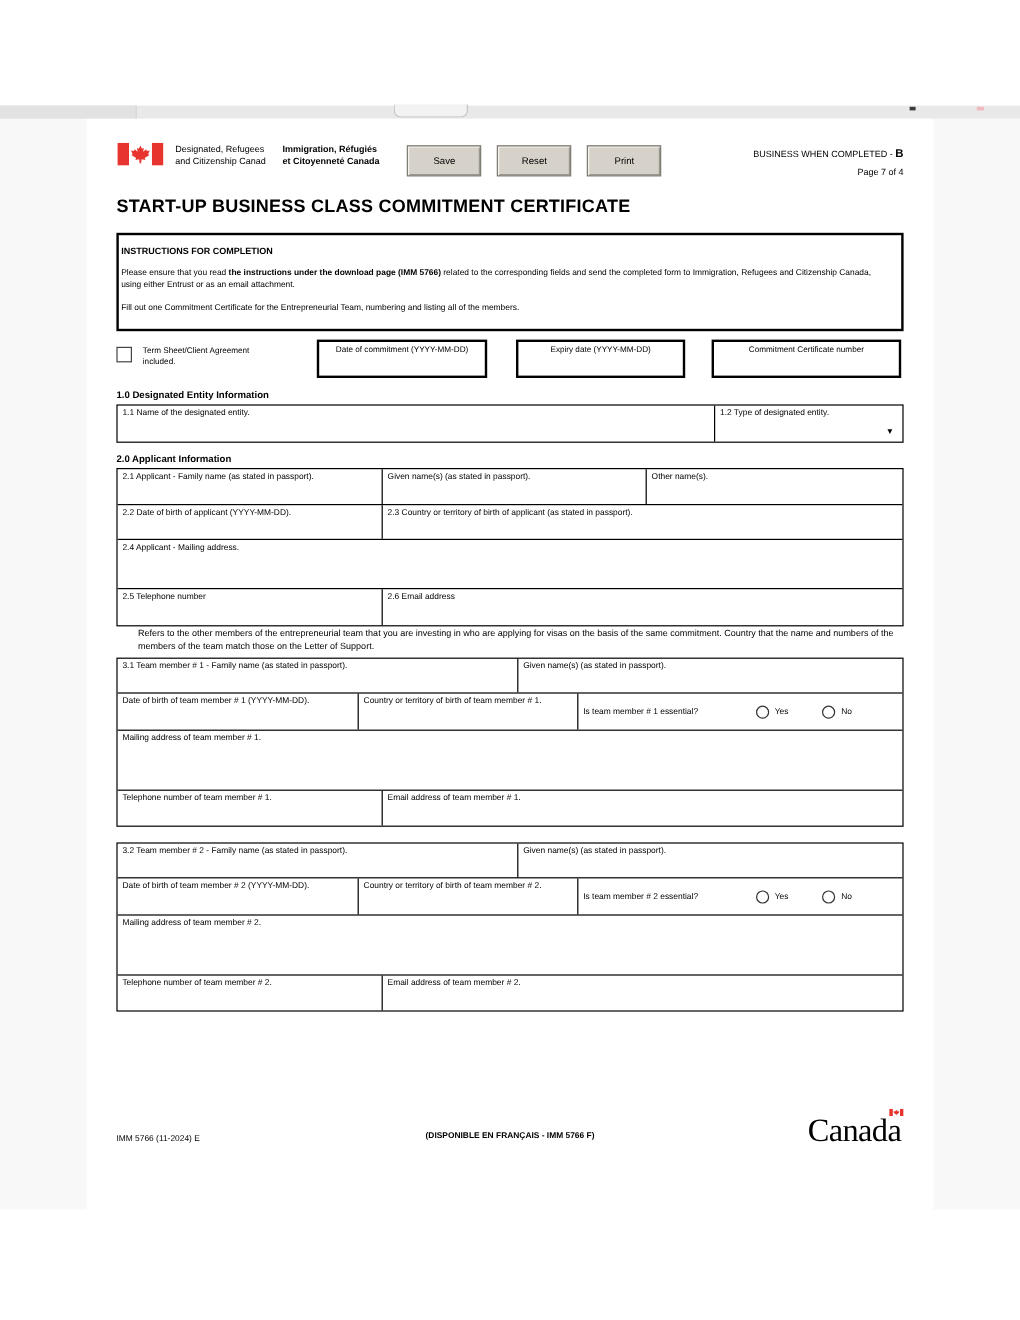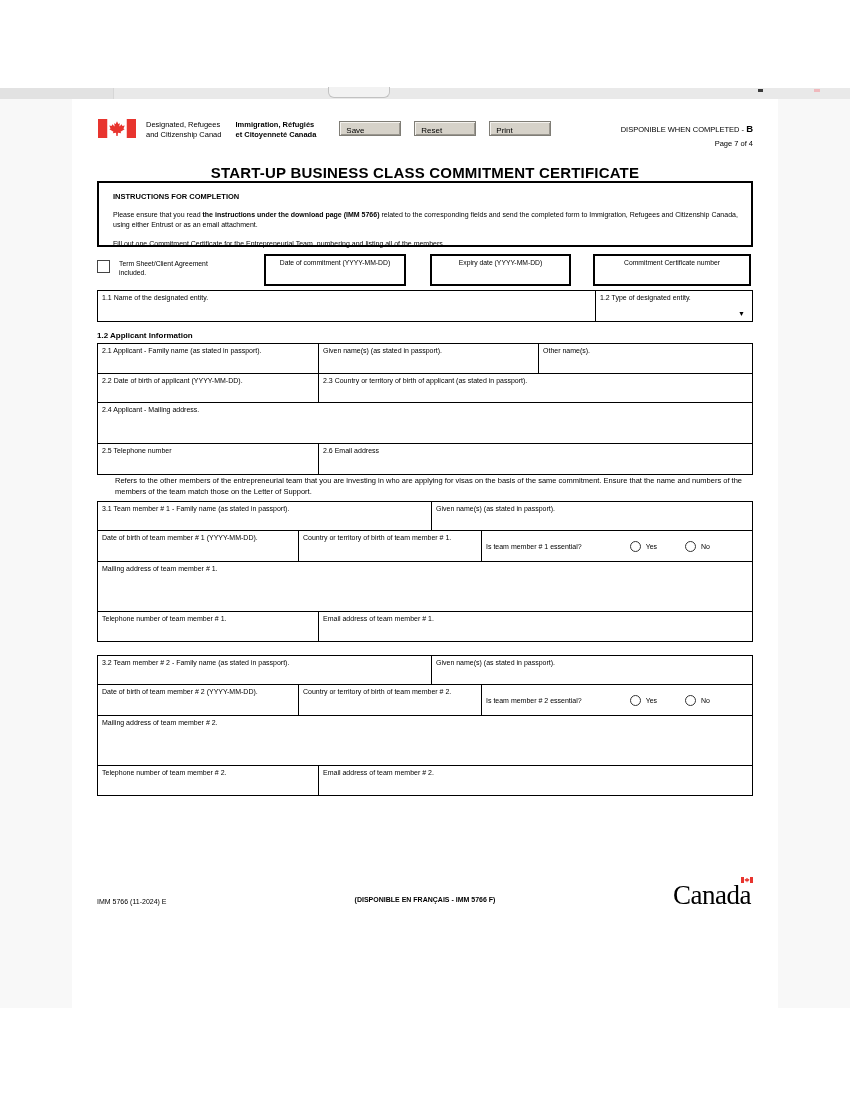--- a/index.html
+++ b/index.html
@@ -18,32 +18,32 @@
   .viewer { position:absolute; top:99px; left:0; width:850px; height:909px; background:#f8f8f8; }
   .page { position:absolute; left:72px; top:0; width:706px; height:909px; background:#fff;
           box-sizing:border-box; padding:18px 25px 0 25px; }
 
   
   .hdr { display:flex; align-items:flex-start; height:30px; }
   .flag-svg { width:40px; height:19px; display:block; margin-top:2px; }
   .dept { font-size:7.5px; line-height:1.35; margin-left:9px; margin-top:3px; white-space:nowrap; }
   .dept.fr { margin-left:14px;font-weight:bold; }
   .btn-group { display:flex; gap:13px; margin-left:23px; margin-top:4px; }
-  .pdf-btn { width:62px; height:15px; background:#d6d2c9; border:1px solid #7f7d76;
+  .pdf-btn { width:62px; height:26px; background:#d6d2c9; border:1px solid #7f7d76;
              box-shadow: inset 1px 1px 0 #f4f2ee, inset -1px -1px 0 #9a978f;
-             font-size:8px; font-family:"Liberation Sans",sans-serif; text-align:left; line-height:15px; cursor:pointer; }
+             font-size:8px; font-family:"Liberation Sans",sans-serif; text-align:center; line-height:15px; cursor:pointer; }
   .hdr-right { margin-left:auto; text-align:right; font-size:7.5px; margin-top:6px; }
   .prot-level { font-weight:bold; font-size:9.5px; }
   .page-ind { margin-top:5px; }
 
   
-  .title { text-align:center; font-size:15px; font-weight:bold; margin-top:17px; letter-spacing:.2px; }
-
-  
-  .instr { border:2px solid #000; box-sizing:border-box; height:66px; padding:9px 10px 0 14px; }
+  .title { font-size:15px; font-weight:bold; margin-top:17px; letter-spacing:.2px; }
+
+  
+  .instr { margin-top:13px; border:2px solid #000; box-sizing:border-box; height:82px; padding:9px 10px 0 2px; }
   .instr-h { font-size:7.5px; font-weight:bold; }
   .instr p { font-size:7px; line-height:1.45; margin:9px 0 0 0; }
 
   .ident-note { margin-top:7px; font-size:7.5px; font-weight:bold; }
   .ident-note i { font-style:italic; }
 
   
   .cert-row { display:flex; margin-top:7px; height:33px; }
   .chk { width:11px; height:11px; border:1px solid #444; background:#fff; margin-top:6px; flex:none; cursor:pointer; }
   .ts-label { width:92px; margin-left:9px; margin-top:5px; font-size:6.8px; line-height:1.35; }
@@ -120,21 +120,21 @@
         <div class="dept fr">
           <div>Immigration, Réfugiés</div>
           <div>et Citoyenneté Canada</div>
         </div>
         <div class="btn-group">
           <button class="pdf-btn">Save</button>
           <button class="pdf-btn">Reset</button>
           <button class="pdf-btn">Print</button>
         </div>
         <div class="hdr-right">
-          <div><span>DISPONIBLE WHEN COMPLETED - </span><span class="prot-level">B</span></div>
+          <div><span>BUSINESS WHEN COMPLETED - </span><span class="prot-level">B</span></div>
           <div class="page-ind">Page 7 of 4</div>
         </div>
       </div>
 
       <div class="title">START-UP BUSINESS CLASS COMMITMENT CERTIFICATE</div>
 
       <div class="instr">
         <div class="instr-h">INSTRUCTIONS FOR COMPLETION</div>
         <p><span>Please ensure that you read </span><b>the instructions under the download page (IMM 5766)</b><span> related to the corresponding fields and send the completed form to Immigration, Refugees and Citizenship Canada, using either Entrust or as an email attachment.</span></p>
         <p>Fill out one Commitment Certificate for the Entrepreneurial Team, numbering and listing all of the members.</p>
@@ -142,51 +142,52 @@
 
 
       <div class="cert-row">
         <div class="chk"></div>
         <div class="ts-label">Term Sheet/Client Agreement included.</div>
         <div class="thickbox tb1">Date of commitment (YYYY-MM-DD)</div>
         <div class="thickbox tb2">Expiry date (YYYY-MM-DD)</div>
         <div class="thickbox tb3">Commitment Certificate number</div>
       </div>
 
+      <div class="sec-h">1.0 Designated Entity Information</div>
       <div class="tbl t1">
         <div class="trow">
           <div class="cell c-11"><span>1.1 Name of the designated entity.</span></div>
           <div class="cell c-12">
             <span>1.2 Type of designated entity.</span>
             <span class="dd-arrow">▼</span>
           </div>
         </div>
       </div>
 
-      <div class="sec-h">1.2 Applicant Information</div>
+      <div class="sec-h">2.0 Applicant Information</div>
       <div class="tbl t2">
         <div class="trow r1">
           <div class="cell w220"><span>2.1 Applicant - Family name (as stated in passport).</span></div>
           <div class="cell w220"><span>Given name(s) (as stated in passport).</span></div>
           <div class="cell wfill"><span>Other name(s).</span></div>
         </div>
         <div class="trow r2">
           <div class="cell w220"><span>2.2 Date of birth of applicant (YYYY-MM-DD).</span></div>
           <div class="cell wfill"><span>2.3 Country or territory of birth of applicant (as stated in passport).</span></div>
         </div>
         <div class="trow r3">
           <div class="cell wfill"><span>2.4 Applicant - Mailing address.</span></div>
         </div>
         <div class="trow r4">
           <div class="cell w220"><span>2.5 Telephone number</span></div>
           <div class="cell wfill"><span>2.6 Email address</span></div>
         </div>
       </div>
 
-      <div class="sec-desc">Refers to the other members of the entrepreneurial team that you are investing in who are applying for visas on the basis of the same commitment. Ensure that the name and numbers of the members of the team match those on the Letter of Support.</div>
+      <div class="sec-desc">Refers to the other members of the entrepreneurial team that you are investing in who are applying for visas on the basis of the same commitment. Country that the name and numbers of the members of the team match those on the Letter of Support.</div>
 
       <div class="tbl t3">
         <div class="trow r1">
           <div class="cell w333"><span>3.1 Team member # 1 - Family name (as stated in passport).</span></div>
           <div class="cell wfill"><span>Given name(s) (as stated in passport).</span></div>
         </div>
         <div class="trow r2">
           <div class="cell w200"><span>Date of birth of team member # 1 (YYYY-MM-DD).</span></div>
           <div class="cell w183"><span>Country or territory of birth of team member # 1.</span></div>
           <div class="cell wfill ess">

